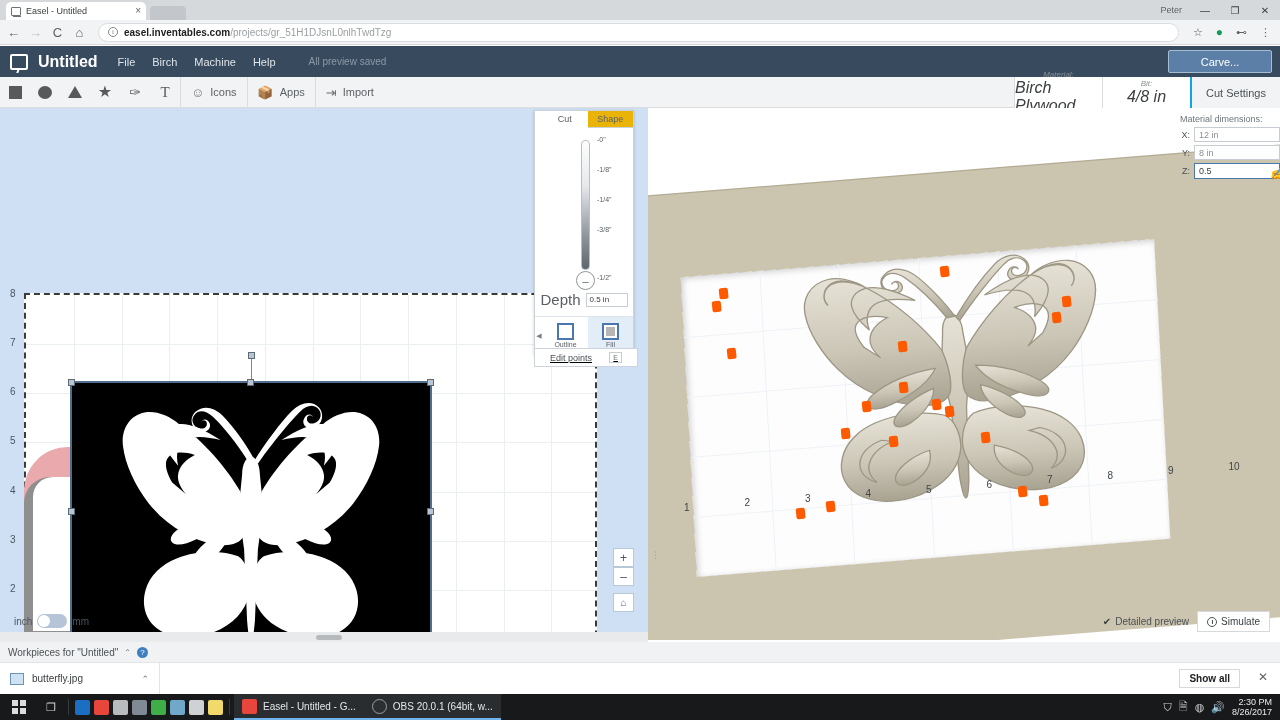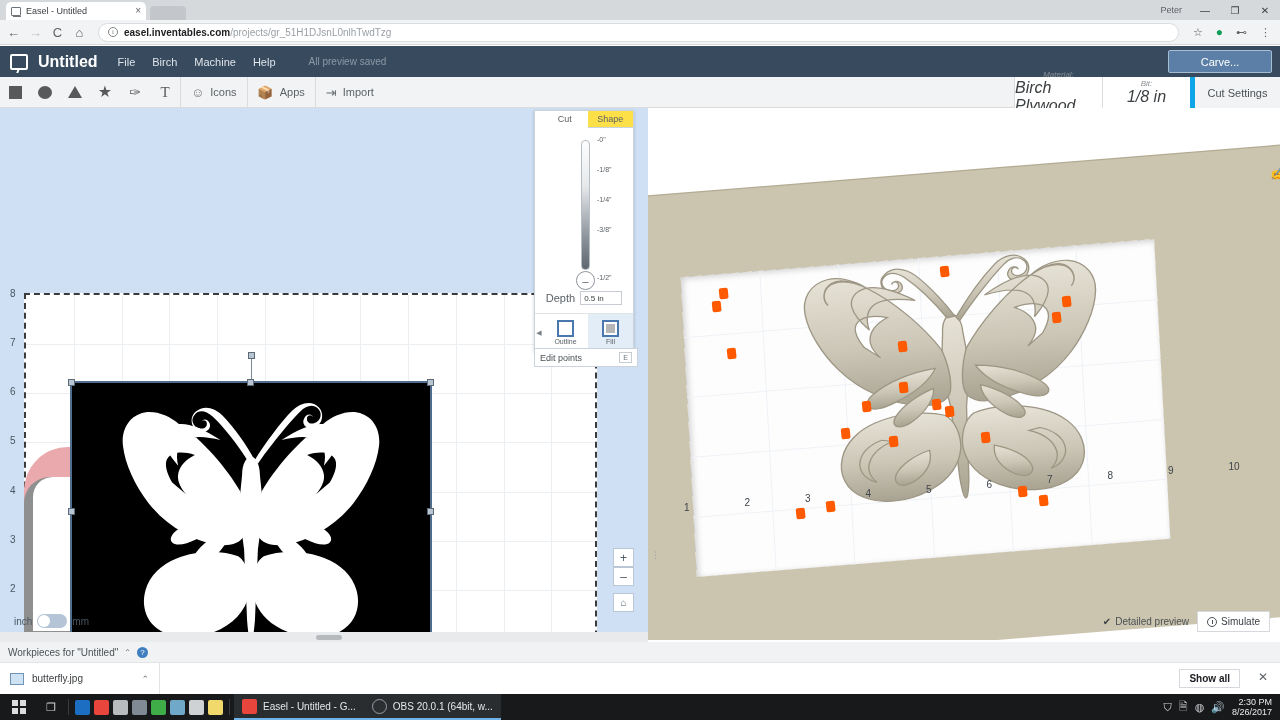--- a/index.html
+++ b/index.html
@@ -80,21 +80,21 @@
   .pen{ color:#58595b; font-size:14px; line-height:1;}
   .tletter{ color:#58595b; font-size:15px; font-family:"Liberation Serif",serif;}
   .tool-group{ height:31px; display:flex; align-items:center; gap:6px; padding:0 10px;
                border-left:1px solid #dcdcdc; font-size:11px; color:#5d6266;}
   .tg-ico{ font-size:13px; color:#6c7174; }
   .right-stats{ position:absolute; right:0; top:0; height:31px; display:flex; align-items:stretch;}
   .stat{ width:88px; border-left:1px solid #dcdcdc; background:#fff;
          display:flex; flex-direction:column; align-items:center; justify-content:center;font-style:italic;}
   .stat .lbl{ font-size:8px; color:#8b9095; }
   .stat .val{ font-size:16px; color:#3c4043; }
-  .cutset{ width:90px; border-left:5px solid #0ea5e9; display:flex; align-items:center;
+  .cutset{ width:90px; border-left:2px solid #0ea5e9; display:flex; align-items:center;
            justify-content:center; font-size:11px; color:#4b5155; background:#f2f3f4;}
 
   
   .canvas-pane{ position:absolute; left:0; top:108px; width:648px; height:532px; background:#cfe0f5; overflow:hidden;}
   .grid-board{
     position:absolute; left:24px; top:185px; width:573px; height:393px;
     background:#fff; border:2px dashed #3b3b3b;
   }
   .vline{ position:absolute; top:0; bottom:0; width:1px; background:#eceff1;}
   .hline{ position:absolute; left:0; right:0; height:1px; background:#eceff1;}
@@ -122,45 +122,45 @@
   .unit-toggle{ position:absolute; left:14px; bottom:12px; display:flex; align-items:center; gap:5px;
                 font-size:10px; color:#4a5560;}
   .pill{ width:30px;height:14px;border-radius:8px;background:#b5c4d6;position:relative;}
   .pill:after{content:"";position:absolute;left:1px;top:1px;width:12px;height:12px;border-radius:50%;background:#fff;}
 
   
   .cutpanel{ position:absolute; left:534px; top:110px; width:100px;
              background:#fff; border:1px solid #ccd3da; box-shadow:0 1px 3px rgba(0,0,0,.2);}
   .cp-tabs{ display:flex; height:17px; }
   .cp-tab{ flex:1; font-size:9px; color:#5b6166; display:flex; align-items:center; justify-content:center;
-           background:#fde047; border-bottom:1px solid #ccd3da;}
+           background:#eab308; border-bottom:1px solid #ccd3da;}
   .cp-tab.active{ background:#fff; border-bottom:1px solid #fff;padding-left:7px; }
   .cp-slider{ position:relative; height:160px; }
   .slider-track{ position:absolute; left:46px; top:12px; width:9px; height:130px;
                  border:1px solid #b7bfc6; border-radius:4px;
                  background:linear-gradient(180deg,#fdfdfd 0%,#e6e9ec 35%,#8d949b 75%,#5f676e 100%);}
   .slider-knob{ position:absolute; left:41px; top:143px; width:19px;height:19px; border-radius:50%;
                 background:#fff; border:1px solid #8d949b; display:flex;align-items:center;justify-content:center;
                 font-size:11px;color:#57606a;}
   .slbl{ position:absolute; left:62px; font-size:7px; color:#5b6166; white-space:nowrap;}
   .depth-row{ display:flex; align-items:center; justify-content:center; gap:5px; padding:3px 0 8px;}
-  .depth-lbl{ font-size:11px; color:#5b6166;}
+  .depth-lbl{ font-size:15px; color:#5b6166;}
   .depth-inp{ width:42px;height:14px;border:1px solid #c6ccd2;font-size:8px;color:#3c4043;
               display:flex;align-items:center;padding-left:3px;background:#fff;}
   .fillrow{ display:flex; border-top:1px solid #dfe4e8; height:38px;}
   .fr-arrow{ width:8px; display:flex;align-items:center;justify-content:center;font-size:7px;color:#7a8288;}
   .fcell{ flex:1; display:flex; flex-direction:column; align-items:center; justify-content:center; gap:1px;}
   .fcell.sel{ background:#e3edf7; }
   .fico{ width:17px;height:17px;border:2px solid #4a77ad;}
   .fico.fill-i{ background:#fff; padding:2px;}
   .fico.fill-i i{ display:block; width:100%; height:100%; background:#b6b6b6;}
   .fcap{ font-size:7px; color:#5b6166; }
   .editpts{ position:absolute; left:534px; top:348px; width:104px; height:19px;
             background:#fff; border:1px solid #ccd3da; display:flex; align-items:center;
-            justify-content:space-between; padding:0 5px;}
+            justify-content:space-between; padding:0 15px;text-decoration:underline;}
   .editpts span:first-child{ font-size:9px; color:#4b5155;}
   .kbd{ font-size:7px; color:#6d7479; border:1px solid #c6ccd2; padding:1px 3px;}
 
   
   .preview-pane{ position:absolute; left:648px; top:108px; width:632px; height:532px;
                  background:#fff; overflow:hidden;}
   .wood{ position:absolute; left:-40px; top:62px; width:760px; height:470px;
          background:#cbc4ae; transform: rotate(-4.6deg); }
   .wood-top{ position:absolute; left:-40px; top:60px; width:760px; height:10px;
              background:#b3ab93; transform: rotate(-4.6deg);}
@@ -295,21 +295,21 @@
       <span class="tg-ico">⇥</span>
       <span>Import</span>
     </div>
     <div class="right-stats">
       <div class="stat">
         <span class="lbl">Material:</span>
         <span class="val">Birch Plywood</span>
       </div>
       <div class="stat">
         <span class="lbl">Bit:</span>
-        <span class="val">1/8 in</span>
+        <span class="val">4/8 in</span>
       </div>
       <div class="cutset">Cut Settings</div>
     </div>
   </div>
 
   <div class="canvas-pane">
 
     <div class="grid-board" id="board">
         <div class="vline" style="left: 47.75px;"></div>
         <div class="vline" style="left: 95.5px;"></div>
@@ -528,20 +528,35 @@
         <span class="ck">✔</span>
         <span>Detailed preview</span>
       </span>
       <span class="sim-btn">
         <span class="sim-ico"></span>
         <span>Simulate</span>
       </span>
     </div>
   </div>
 
+  <div style="position:absolute;left:1180px;top:114px;width:100px;">
+    <div style="font-size:9px;color:#6d7479;margin-bottom:3px;">Material dimensions:</div>
+    <div style="display:flex;align-items:center;gap:4px;margin-bottom:3px;">
+      <span style="font-size:9px;color:#4b5155;width:10px;text-align:right;">X:</span>
+      <span style="flex:1;height:15px;border:1px solid #c6ccd2;background:#fff;font-size:9px;color:#8b9095;display:flex;align-items:center;padding-left:4px;">12 in</span>
+    </div>
+    <div style="display:flex;align-items:center;gap:4px;margin-bottom:3px;">
+      <span style="font-size:9px;color:#4b5155;width:10px;text-align:right;">Y:</span>
+      <span style="flex:1;height:15px;border:1px solid #c6ccd2;background:#fff;font-size:9px;color:#8b9095;display:flex;align-items:center;padding-left:4px;">8 in</span>
+    </div>
+    <div style="display:flex;align-items:center;gap:4px;">
+      <span style="font-size:9px;color:#4b5155;width:10px;text-align:right;">Z:</span>
+      <span style="flex:1;height:16px;border:1px solid #4a77ad;background:#fff;font-size:9px;color:#3c4043;display:flex;align-items:center;padding-left:4px;">0.5</span>
+    </div>
+  </div>
   <div class="cursor">✍</div>
 
   <div class="splitter"></div>
   <div class="split-grip"></div>
 
   <div class="wp-bar">
     <span class="wp-title">Workpieces for "Untitled"</span>
     <span class="wp-caret">⌃</span>
     <span class="help-ico">?</span>
   </div>

